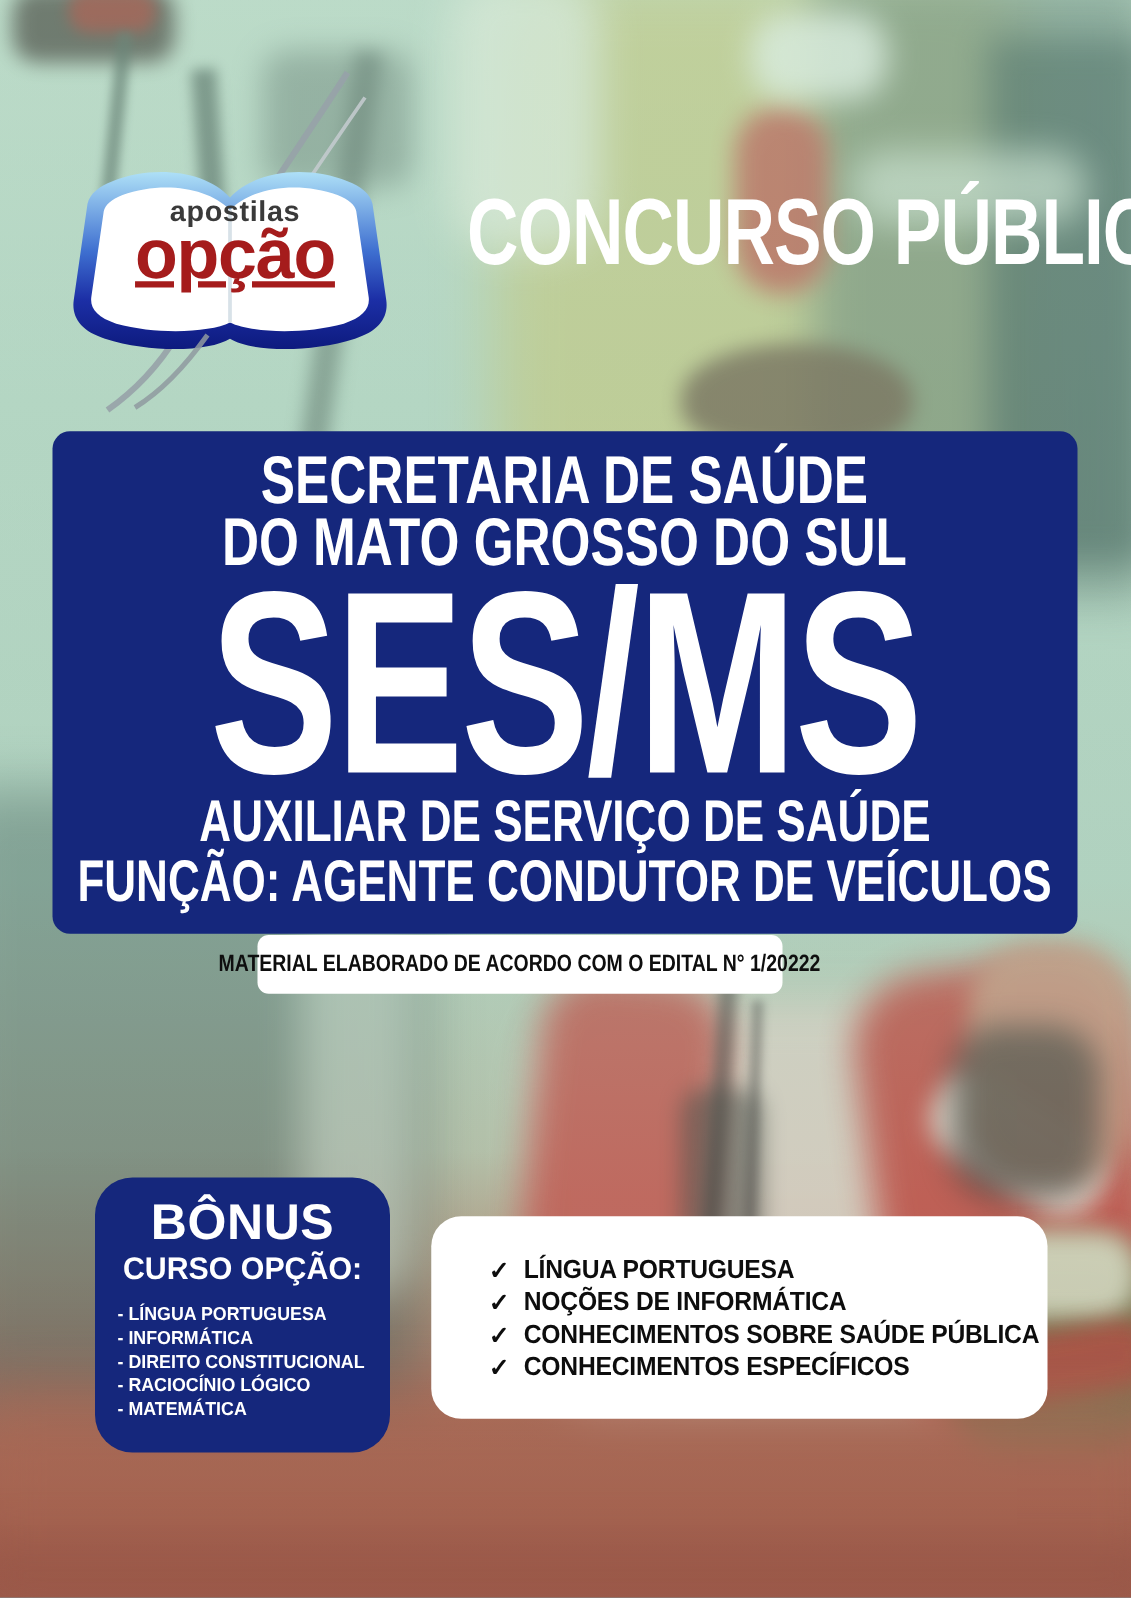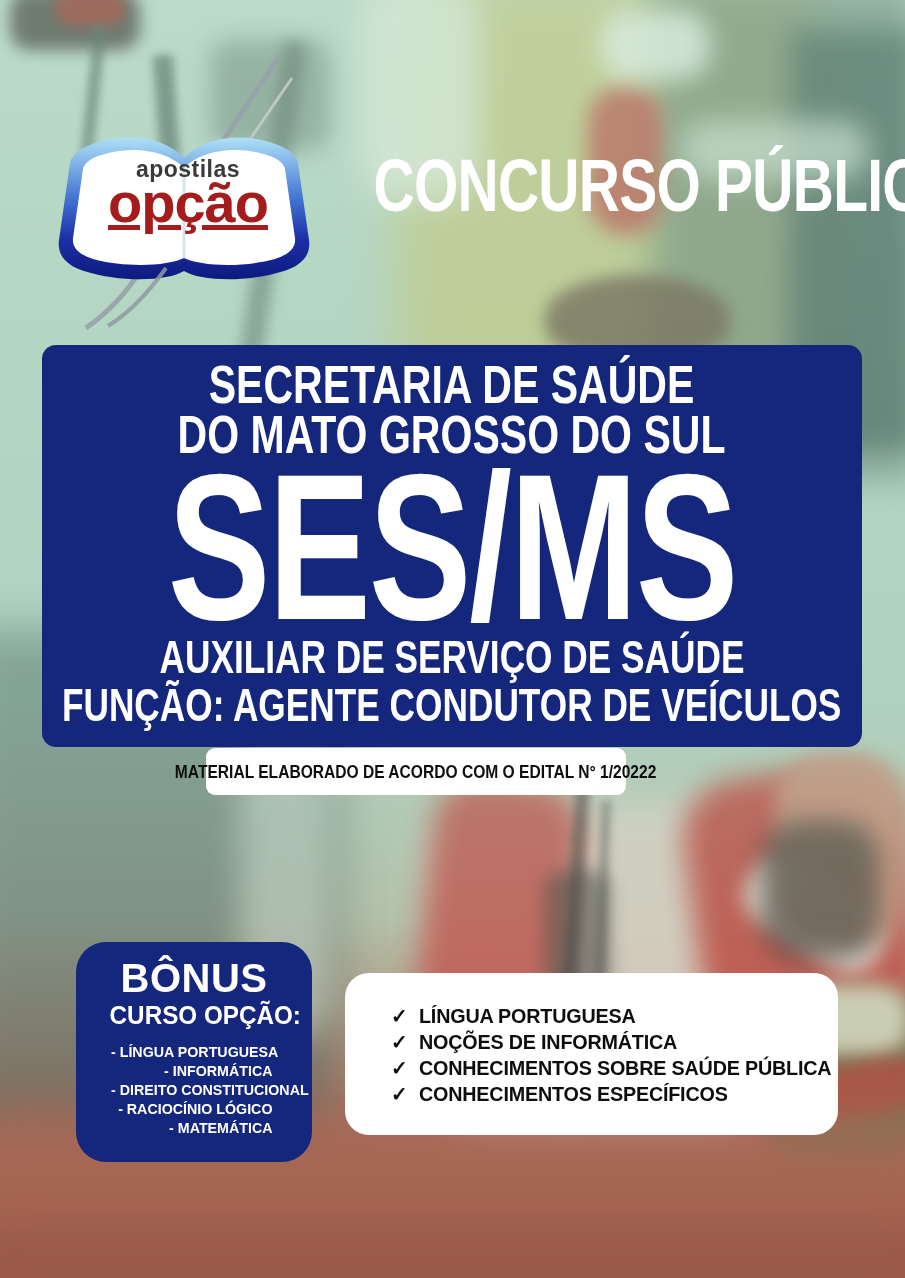--- a/index.html
+++ b/index.html
@@ -59,24 +59,24 @@
   .org{font-size:54px;font-weight:700;line-height:50px;white-space:nowrap;transform:scaleX(.76);}
   .acronym{font-size:208px;font-weight:800;line-height:172px;white-space:nowrap;transform:scaleX(.74);
     letter-spacing:-3px;margin-top:2px;}
   .role{font-size:47px;font-weight:700;line-height:48px;white-space:nowrap;transform:scaleX(.75);}
   
   .edital{position:absolute;left:206px;top:748px;width:420px;height:47px;background:#ffffff;border-radius:9px;
     z-index:5;display:flex;align-items:center;justify-content:center;}
   .edital span{font-size:19px;font-weight:700;color:#0e0e0e;white-space:nowrap;transform:scaleX(.82);}
   
   .bonus{position:absolute;left:76px;top:942px;width:236px;height:220px;background:#15277c;border-radius:30px;
-    z-index:5;color:#fff;box-sizing:border-box;padding:14px 31px;}
+    z-index:5;color:#fff;box-sizing:border-box;padding:14px 14px;}
   .bonus-title{text-align:center;font-size:40px;font-weight:800;letter-spacing:.5px;line-height:44px;}
   .bonus-subtitle{text-align:center;font-size:25px;font-weight:800;line-height:30px;white-space:nowrap;transform:scaleX(.97);}
-  .bonus-items{margin-top:12px;padding-left:4px;text-align:right;}
+  .bonus-items{margin-top:12px;padding-left:4px;}
   .bonus-item{font-size:15px;font-weight:700;line-height:19px;white-space:nowrap;
     transform:scaleX(.95);transform-origin:left center;}
   
   .contents{position:absolute;left:345px;top:973px;width:493px;height:162px;background:#ffffff;border-radius:24px;
     z-index:5;box-sizing:border-box;padding:30px 20px 0 46px;}
   .c-row{display:flex;align-items:center;height:26px;gap:11px;color:#0d0d0d;}
   .c-check{font-size:20px;font-weight:700;}
   .c-label{font-size:21px;font-weight:700;white-space:nowrap;transform:scaleX(.94);
     transform-origin:left center;letter-spacing:-.2px;}
 </style>

